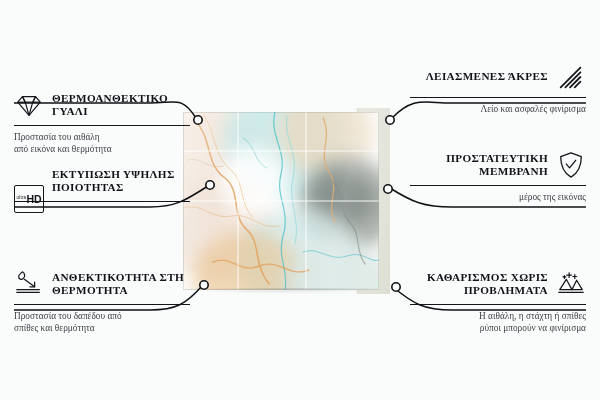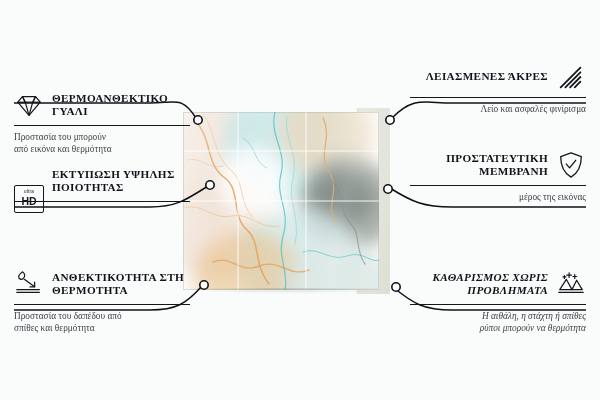--- a/index.html
+++ b/index.html
@@ -58,21 +58,21 @@
   .rule{height:1px;background:#15161c;margin:5px 0 6px 0;width:100%;}
   .desc{
     font-size:9.3px;line-height:11.6px;color:#3d3f46;
     font-family:"Liberation Serif", serif;
   }
   .desc span{display:block;}
 
   
   .hdbox{
     width:28px;height:26px;border:1.3px solid #15161c;border-radius:2px;
-    display:flex;flex-direction:column;align-items:center;justify-content:center;
+    display:flex;flex-direction:row;align-items:center;justify-content:center;
     line-height:1;
     margin-top:35px;
   }
   .hdbox .u{font-size:4.6px;letter-spacing:.2px;color:#15161c;font-family:"Liberation Sans",sans-serif;}
   .hdbox .h{font-size:10.5px;font-weight:700;color:#15161c;font-family:"Liberation Sans",sans-serif;margin-top:1px;}
 
   
   .leaders{position:absolute;inset:0;pointer-events:none;}
 </style>
 </head>
@@ -151,21 +151,21 @@
           <path d="M12,13 L9,7 M20,13 L23,7"></path>
         </g>
       </svg>
       <div class="title">
         <span>ΘΕΡΜΟΑΝΘΕΚΤΙΚΟ</span>
         <span>ΓΥΑΛΙ</span>
       </div>
     </div>
     <div class="rule"></div>
     <div class="desc">
-      <span>Προστασία του μπορούν</span>
+      <span>Προστασία του αιθάλη</span>
       <span>από εικόνα και θερμότητα</span>
     </div>
   </div>
 
   <div class="feat left" style="top:166px;">
     <div class="head">
       <div class="icon" style="display:flex;align-items:center;justify-content:center;">
         <div class="hdbox">
           <div class="u">ultra</div>
           <div class="h">HD</div>
@@ -235,37 +235,37 @@
         <span>ΠΡΟΣΤΑΤΕΥΤΙΚΗ</span>
         <span>ΜΕΜΒΡΑΝΗ</span>
       </div>
     </div>
     <div class="rule"></div>
     <div class="desc">
       <span>μέρος της εικόνας</span>
     </div>
   </div>
 
-  <div class="feat right" style="top:269px;font-style:italic;">
+  <div class="feat right" style="top:269px;">
     <div class="head">
       <svg class="icon" viewBox="0 0 32 32">
         <g fill="none" stroke="#15161c" stroke-width="1.3" stroke-linejoin="round" stroke-linecap="round">
           <path d="M4,22 L11,11 L17,22 Z"></path>
           <path d="M17,22 L22,12 L28,22 Z"></path>
           <path d="M3,25 L29,25"></path>
           <path d="M14,4 L14,9 M11.5,6.5 L16.5,6.5"></path>
           <path d="M20,6 L20,10 M18,8 L22,8"></path>
           <path d="M9,7 L9,10 M7.5,8.5 L10.5,8.5"></path>
         </g>
       </svg>
       <div class="title">
         <span>ΚΑΘΑΡΙΣΜΟΣ ΧΩΡΙΣ</span>
         <span>ΠΡΟΒΛΗΜΑΤΑ</span>
       </div>
     </div>
     <div class="rule"></div>
     <div class="desc">
       <span>Η αιθάλη, η στάχτη ή σπίθες</span>
-      <span>ρύποι μπορούν να θερμότητα</span>
+      <span>ρύποι μπορούν να φινίρισμα</span>
     </div>
   </div>
 
 </div>
 
 </body></html>

